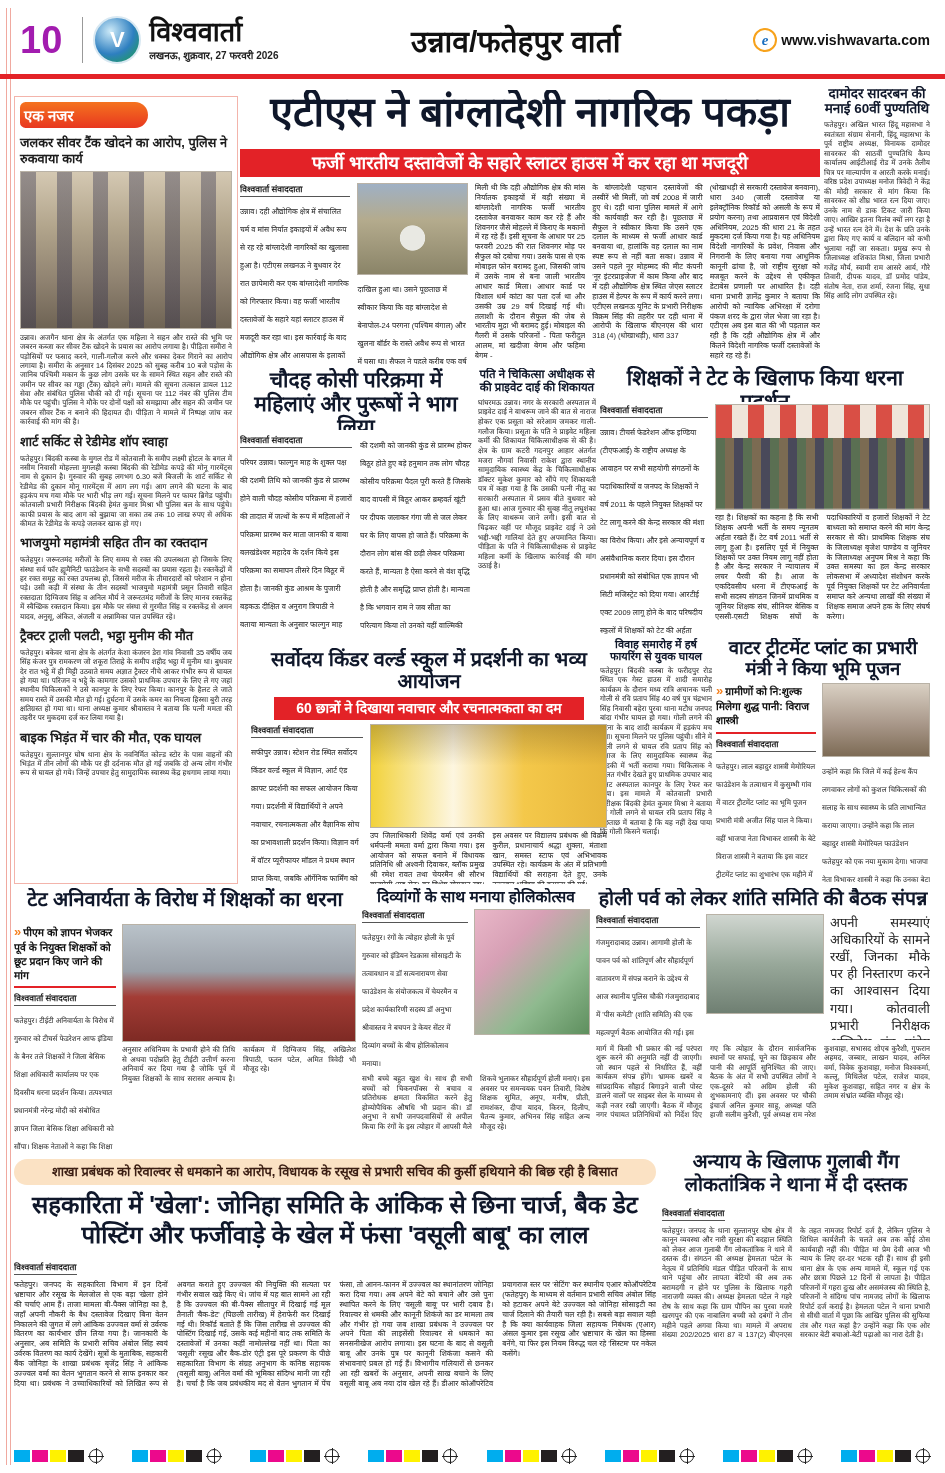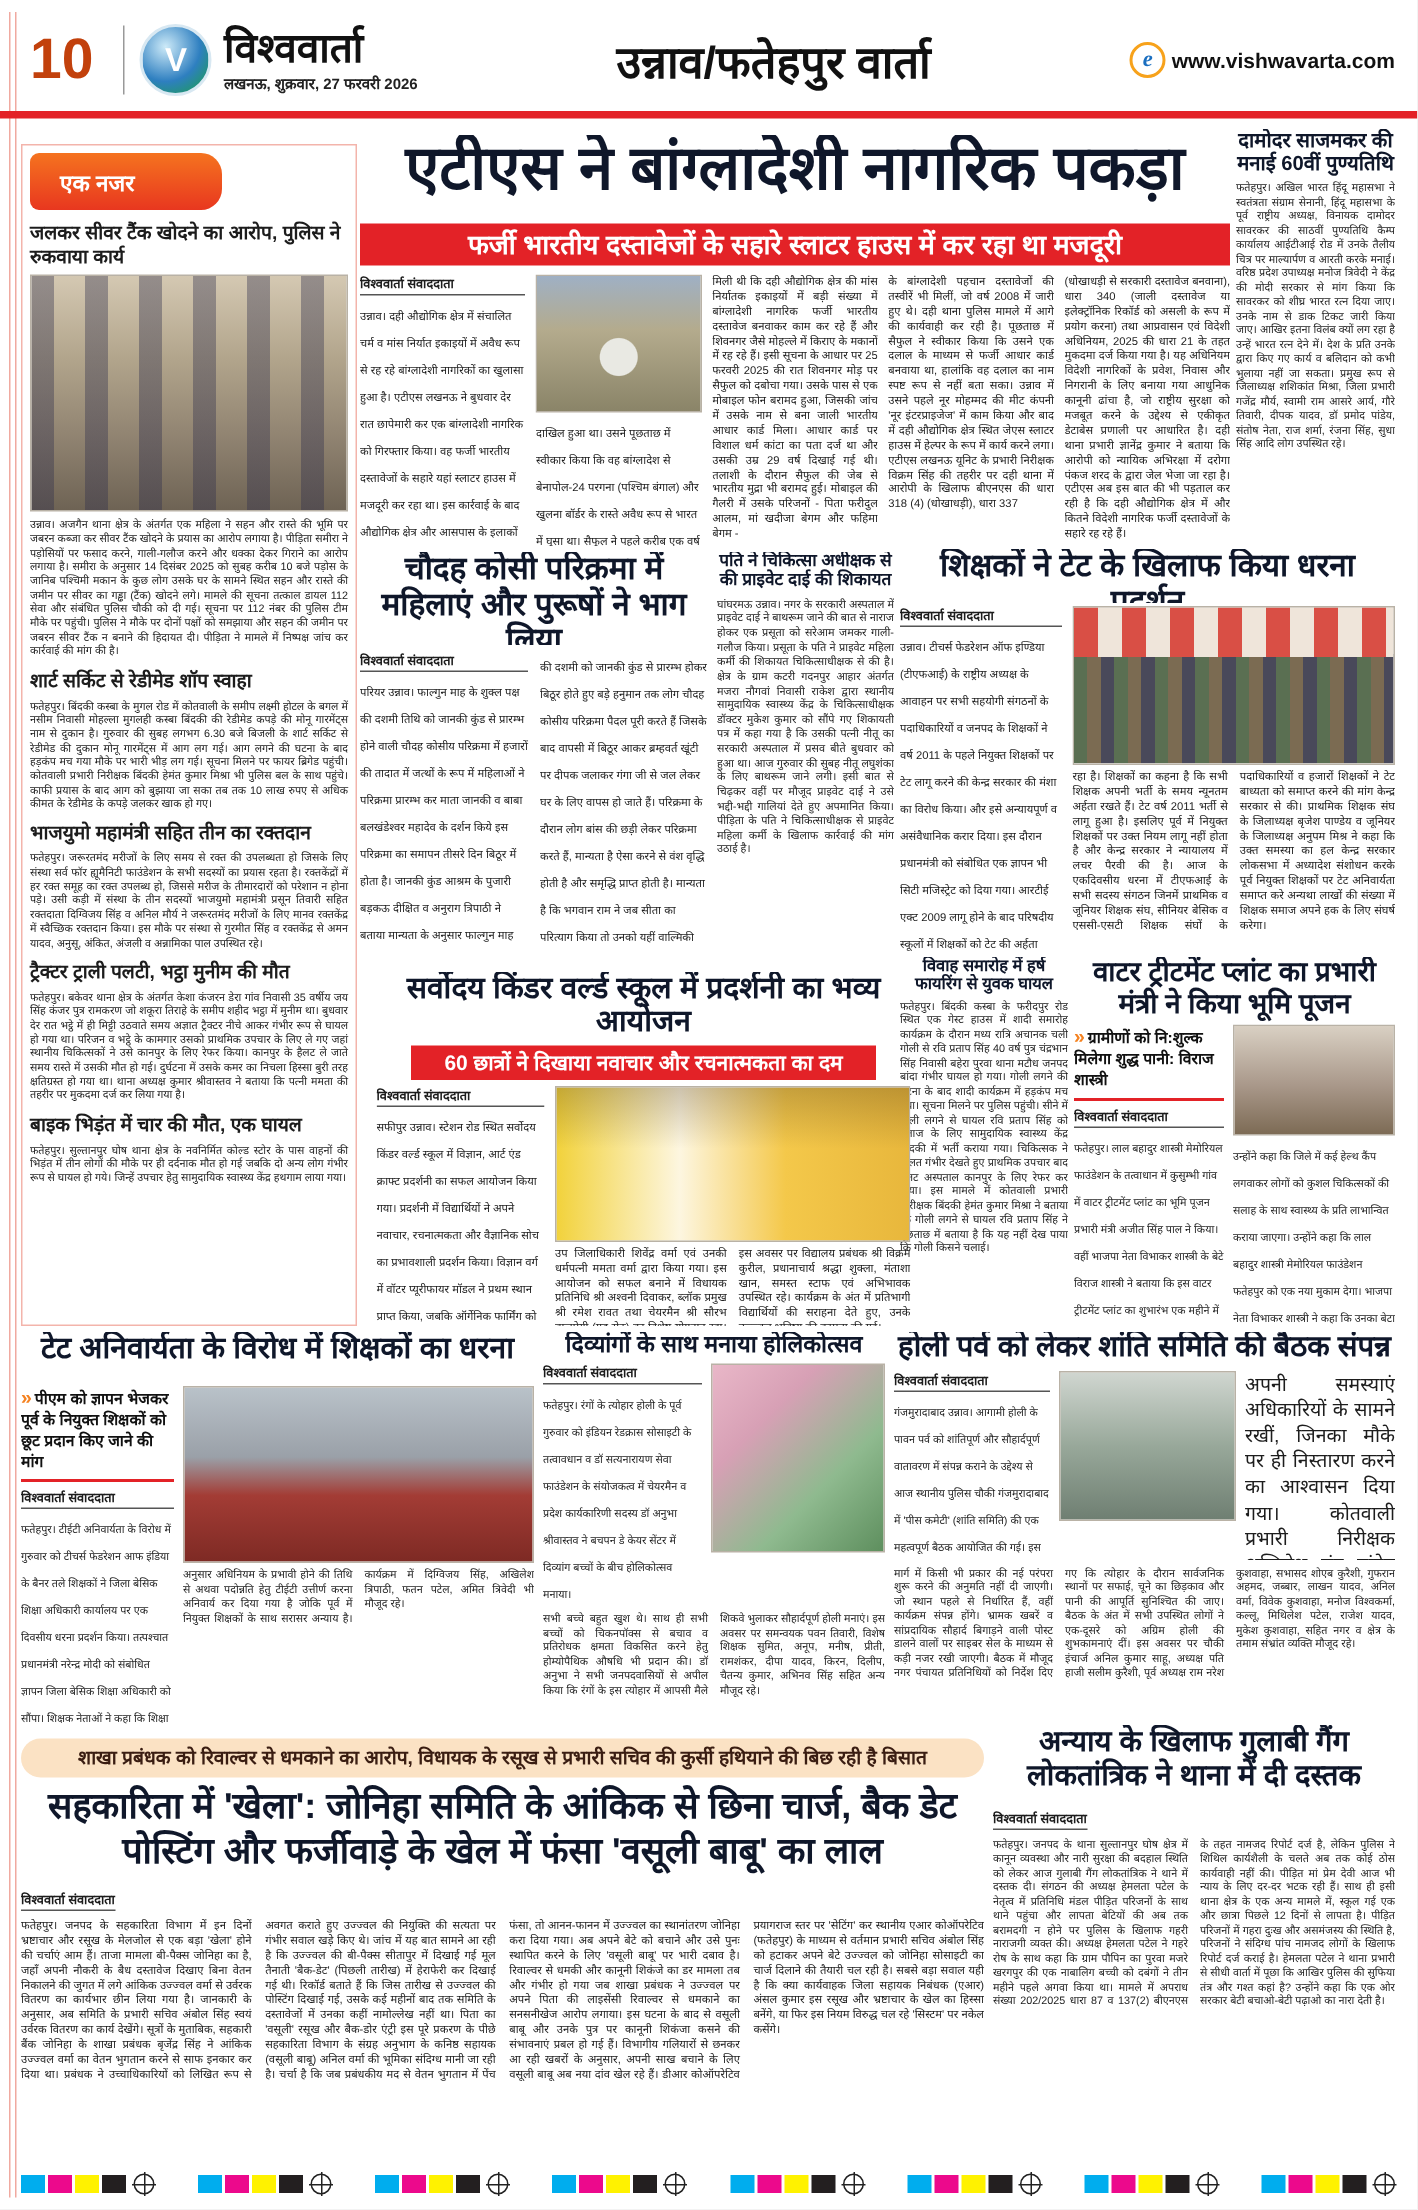--- a/index.html
+++ b/index.html
@@ -4,21 +4,21 @@
 <style>
   html,body{margin:0;padding:0;background:#e9e9e9;}
   #page{position:relative;width:945px;height:1473px;background:#ffffff;overflow:hidden;
         font-family:"Liberation Sans","DejaVu Sans",sans-serif;color:#1c1c1c;}
   .abs{position:absolute;}
   
   .edge-left{left:6px;top:8px;bottom:8px;width:3px;border-left:1px solid #f0a9a0;border-right:1px solid #f0a9a0;}
   .red-rule{left:0;top:74px;width:945px;height:5px;background:#e32227;}
   
   .masthead{left:14px;top:8px;width:916px;height:64px;display:flex;align-items:center;}
-  .pageno{font-size:38px;font-weight:bold;color:#c2410c;padding:0 10px 0 6px;}
+  .pageno{font-size:38px;font-weight:bold;color:#a21caf;padding:0 10px 0 6px;}
   .mast-sep{width:1px;height:46px;background:#999;margin:0 10px;}
   .logo-circle{width:44px;height:44px;border-radius:50%;
      background:radial-gradient(circle at 35% 30%,#cdeaf8,#2e7fc0 55%,#1c9e4f 95%);
      display:flex;align-items:center;justify-content:center;color:#fff;font-weight:bold;font-size:22px;
      border:2px solid #d8e8f2;margin-right:8px;flex:0 0 auto;}
   .paper-name{font-size:27px;font-weight:bold;color:#111;line-height:1.05;}
   .dateline{font-size:10px;font-weight:bold;color:#222;margin-top:2px;}
   .edition-title{flex:1;text-align:center;font-size:30px;font-weight:bold;color:#111;}
   .website{display:flex;align-items:center;font-size:14px;font-weight:bold;color:#111;}
   .e-icon{width:20px;height:20px;border-radius:50%;border:2px solid #f7a21b;color:#1b6fc0;
@@ -29,22 +29,22 @@
   .photo{border:1px solid #b9b2a6;box-sizing:border-box;}
   .h-center{text-align:center;font-weight:bold;color:#0f172a;line-height:1.12;}
   .cols2{column-count:2;column-gap:8px;}
   .cols3{column-count:3;column-gap:8px;}
   .cols4{column-count:4;column-gap:9px;}
   .clip{overflow:hidden;}
   .bullet-blk{font-size:10.5px;font-weight:bold;line-height:1.3;color:#111;border-bottom:2px solid #e32227;padding-bottom:4px;margin-bottom:4px;}
   .chev{color:#f58220;font-weight:bold;margin-right:2px;font-size:13px;}
   
   .eknajar-box{left:14px;top:96px;width:224px;height:788px;border:1px solid #f3b4ab;padding:5px;box-sizing:border-box;}
-  .eknajar-pill{width:128px;height:38px;background:linear-gradient(180deg,#f5731f,#e8371f);border-radius:6px 14px 14px 6px;
-     color:#fff;font-weight:bold;font-size:15px;display:flex;align-items:center;padding-left:20px;box-sizing:border-box;margin-bottom:6px;}
+  .eknajar-pill{width:128px;height:26px;background:linear-gradient(180deg,#f5731f,#e8371f);border-radius:6px 14px 14px 6px;
+     color:#fff;font-weight:bold;font-size:15px;display:flex;align-items:center;padding-left:4px;box-sizing:border-box;margin-bottom:6px;}
   .en-head{font-size:12.8px;font-weight:bold;line-height:1.25;margin:7px 0 4px;}
   .en-body{font-size:7.2px;line-height:1.3;text-align:justify;}
   
   .lead-head{left:240px;top:90px;width:580px;height:54px;font-size:41px;}
   .lead-band{left:240px;top:149px;width:580px;height:28px;background:#e32227;color:#fff;
      font-weight:bold;font-size:18px;text-align:center;line-height:28px;}
   .lead-body{left:240px;top:183px;width:580px;height:181px;display:flex;gap:7px;}
   .lead-col{flex:1;overflow:hidden;}
   
   .ph-sewer{background:repeating-linear-gradient(90deg,rgba(45,45,75,.38) 0 15px,rgba(0,0,0,0) 15px 36px),
@@ -118,21 +118,21 @@
     <div class="lead-col">
       <div class="photo ph-ats" style="width:100%;height:92px;margin-bottom:3px;"></div>
       <span class="body-txt">दाखिल हुआ था। उसने पूछताछ में स्वीकार किया कि वह बांग्लादेश से बेनापोल-24 परगना (पश्चिम बंगाल) और खुलना बॉर्डर के रास्ते अवैध रूप से भारत में घुसा था। सैफुल ने पहले करीब एक वर्ष मुंबई में रहकर पंखे के रेगुलेटर बनाने का काम किया। इसके बाद वह उन्नाव आ गया और दही औद्योगिक क्षेत्र के स्लाटर हाउसों में नौकरी करने लगा। एटीएस को सूचना</span>
     </div>
     <div class="lead-col body-txt">मिली थी कि दही औद्योगिक क्षेत्र की मांस निर्यातक इकाइयों में बड़ी संख्या में बांग्लादेशी नागरिक फर्जी भारतीय दस्तावेज बनवाकर काम कर रहे हैं और शिवनगर जैसे मोहल्ले में किराए के मकानों में रह रहे हैं। इसी सूचना के आधार पर 25 फरवरी 2025 की रात शिवनगर मोड़ पर सैफुल को दबोचा गया। उसके पास से एक मोबाइल फोन बरामद हुआ, जिसकी जांच में उसके नाम से बना जाली भारतीय आधार कार्ड मिला। आधार कार्ड पर विशाल धर्म कांटा का पता दर्ज था और उसकी उम्र 29 वर्ष दिखाई गई थी। तलाशी के दौरान सैफुल की जेब से भारतीय मुद्रा भी बरामद हुई। मोबाइल की गैलरी में उसके परिजनों - पिता फरीदुल आलम, मां खदीजा बेगम और फहिमा बेगम -</div>
     <div class="lead-col body-txt">के बांग्लादेशी पहचान दस्तावेजों की तस्वीरें भी मिलीं, जो वर्ष 2008 में जारी हुए थे। दही थाना पुलिस मामले में आगे की कार्यवाही कर रही है। पूछताछ में सैफुल ने स्वीकार किया कि उसने एक दलाल के माध्यम से फर्जी आधार कार्ड बनवाया था, हालांकि वह दलाल का नाम स्पष्ट रूप से नहीं बता सका। उन्नाव में उसने पहले नूर मोहम्मद की मीट कंपनी 'नूर इंटरप्राइजेज' में काम किया और बाद में दही औद्योगिक क्षेत्र स्थित जेएस स्लाटर हाउस में हेल्पर के रूप में कार्य करने लगा। एटीएस लखनऊ यूनिट के प्रभारी निरीक्षक विक्रम सिंह की तहरीर पर दही थाना में आरोपी के खिलाफ बीएनएस की धारा 318 (4) (धोखाधड़ी), धारा 337</div>
     <div class="lead-col body-txt">(धोखाधड़ी से सरकारी दस्तावेज बनवाना), धारा 340 (जाली दस्तावेज या इलेक्ट्रॉनिक रिकॉर्ड को असली के रूप में प्रयोग करना) तथा आप्रवासन एवं विदेशी अधिनियम, 2025 की धारा 21 के तहत मुकदमा दर्ज किया गया है। यह अधिनियम विदेशी नागरिकों के प्रवेश, निवास और निगरानी के लिए बनाया गया आधुनिक कानूनी ढांचा है, जो राष्ट्रीय सुरक्षा को मजबूत करने के उद्देश्य से एकीकृत डेटाबेस प्रणाली पर आधारित है। दही थाना प्रभारी ज्ञानेंद्र कुमार ने बताया कि आरोपी को न्यायिक अभिरक्षा में दरोगा पंकज शरद के द्वारा जेल भेजा जा रहा है। एटीएस अब इस बात की भी पड़ताल कर रही है कि दही औद्योगिक क्षेत्र में और कितने विदेशी नागरिक फर्जी दस्तावेजों के सहारे रह रहे हैं।</div>
   </div>
 
   <div class="abs clip" style="left:824px;top:86px;width:106px;height:346px;">
-    <div class="h-center" style="font-size:13.5px;margin-bottom:4px;">दामोदर साजमकर की मनाई 60वीं पुण्यतिथि</div>
+    <div class="h-center" style="font-size:13.5px;margin-bottom:4px;">दामोदर सादरबन की मनाई 60वीं पुण्यतिथि</div>
     <div class="body-txt" style="font-size:7.2px;">फतेहपुर। अखिल भारत हिंदू महासभा ने स्वतंत्रता संग्राम सेनानी, हिंदू महासभा के पूर्व राष्ट्रीय अध्यक्ष, विनायक दामोदर सावरकर की साठवीं पुण्यतिथि कैम्प कार्यालय आईटीआई रोड में उनके तैलीय चित्र पर माल्यार्पण व आरती करके मनाई। वरिष्ठ प्रदेश उपाध्यक्ष मनोज त्रिवेदी ने केंद्र की मोदी सरकार से मांग किया कि सावरकर को शीघ्र भारत रत्न दिया जाए। उनके नाम से डाक टिकट जारी किया जाए। आखिर इतना विलंब क्यों लग रहा है उन्हें भारत रत्न देने में। देश के प्रति उनके द्वारा किए गए कार्य व बलिदान को कभी भुलाया नहीं जा सकता। प्रमुख रूप से जिलाध्यक्ष शशिकांत मिश्रा, जिला प्रभारी गजेंद्र मौर्य, स्वामी राम आसरे आर्य, गौरे तिवारी, दीपक यादव, डॉ प्रमोद पांडेय, संतोष नेता, राज शर्मा, रंजना सिंह, सुधा सिंह आदि लोग उपस्थित रहे।</div>
   </div>
 
   <div class="abs h-center clip" style="left:240px;top:368px;width:232px;height:62px;font-size:21px;">चौदह कोसी परिक्रमा  में महिलाएं और पुरूषों ने भाग लिया</div>
   <div class="abs clip" style="left:240px;top:434px;width:232px;height:212px;">
     <div class="cols2" style="height:100%;">
       <span class="byline">विश्ववार्ता संवाददाता</span>
       <span class="body-txt">परियर उन्नाव। फाल्गुन माह के शुक्ल पक्ष की दशमी तिथि को जानकी कुंड से प्रारम्भ होने वाली चौदह कोसीय परिक्रमा में हजारों की तादात में जत्थों के रूप में महिलाओं ने परिक्रमा प्रारम्भ कर माता जानकी व बाबा बलखंडेश्वर महादेव के दर्शन किये इस परिक्रमा का समापन तीसरे दिन बिठूर में होता है। जानकी कुंड आश्रम के पुजारी बड़कऊ दीक्षित व अनुराग त्रिपाठी ने बताया मान्यता के अनुसार फाल्गुन माह की दशमी को जानकी कुंड से प्रारम्भ होकर बिठूर होते हुए बड़े हनुमान तक लोग चौदह कोसीय परिक्रमा पैदल पूरी करते हैं जिसके बाद वापसी में बिठूर आकर ब्रम्हवर्त खूंटी पर दीपक जलाकर गंगा जी से जल लेकर घर के लिए वापस हो जाते हैं। परिक्रमा के दौरान लोग बांस की छड़ी लेकर परिक्रमा करते हैं, मान्यता है ऐसा करने से वंश वृद्धि होती है और समृद्धि प्राप्त होती है। मान्यता है कि भगवान राम ने जब सीता का परित्याग किया तो उनको यहीं वाल्मिकी आश्रम में आश्रय मिला था। यहीं पर लव व कुश का जन्म हुआ था। अन्य वर्षों की तुलना में इस वर्ष परिक्रमा के दौरान श्रद्धालुओं की भारी भीड़ उमड़ी। बिठूर से परियर तक कई जगहों पर भंडारा व प्रसाद वितरण पूरे दिन चलता रहा।</span>
     </div>
   </div>

